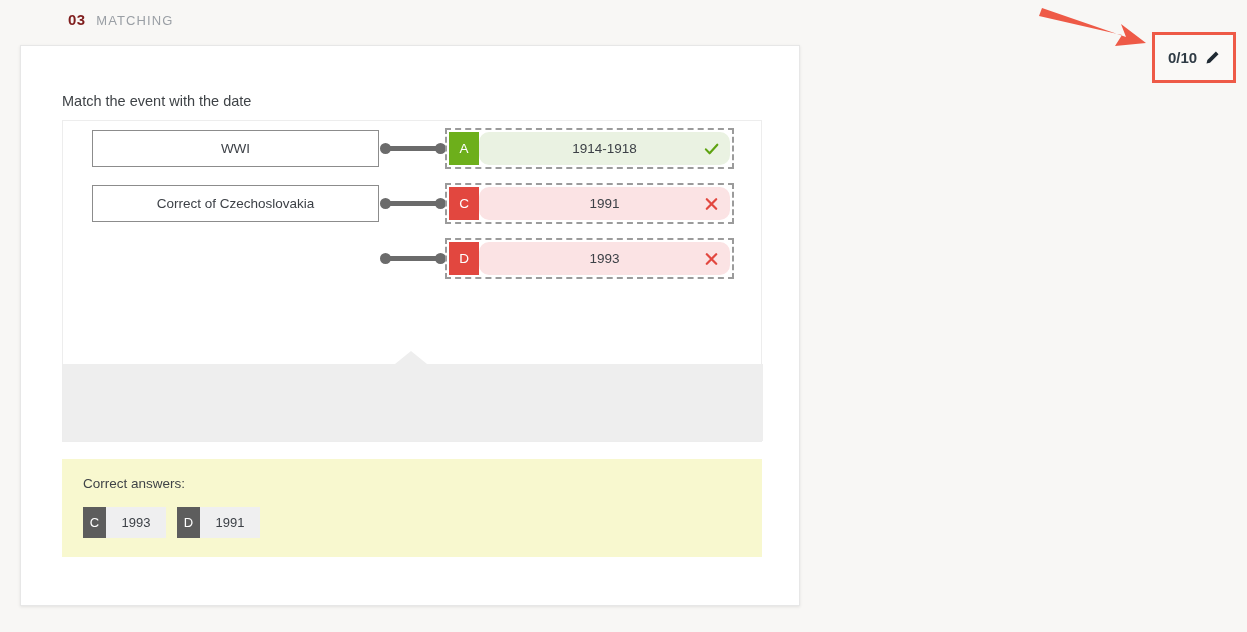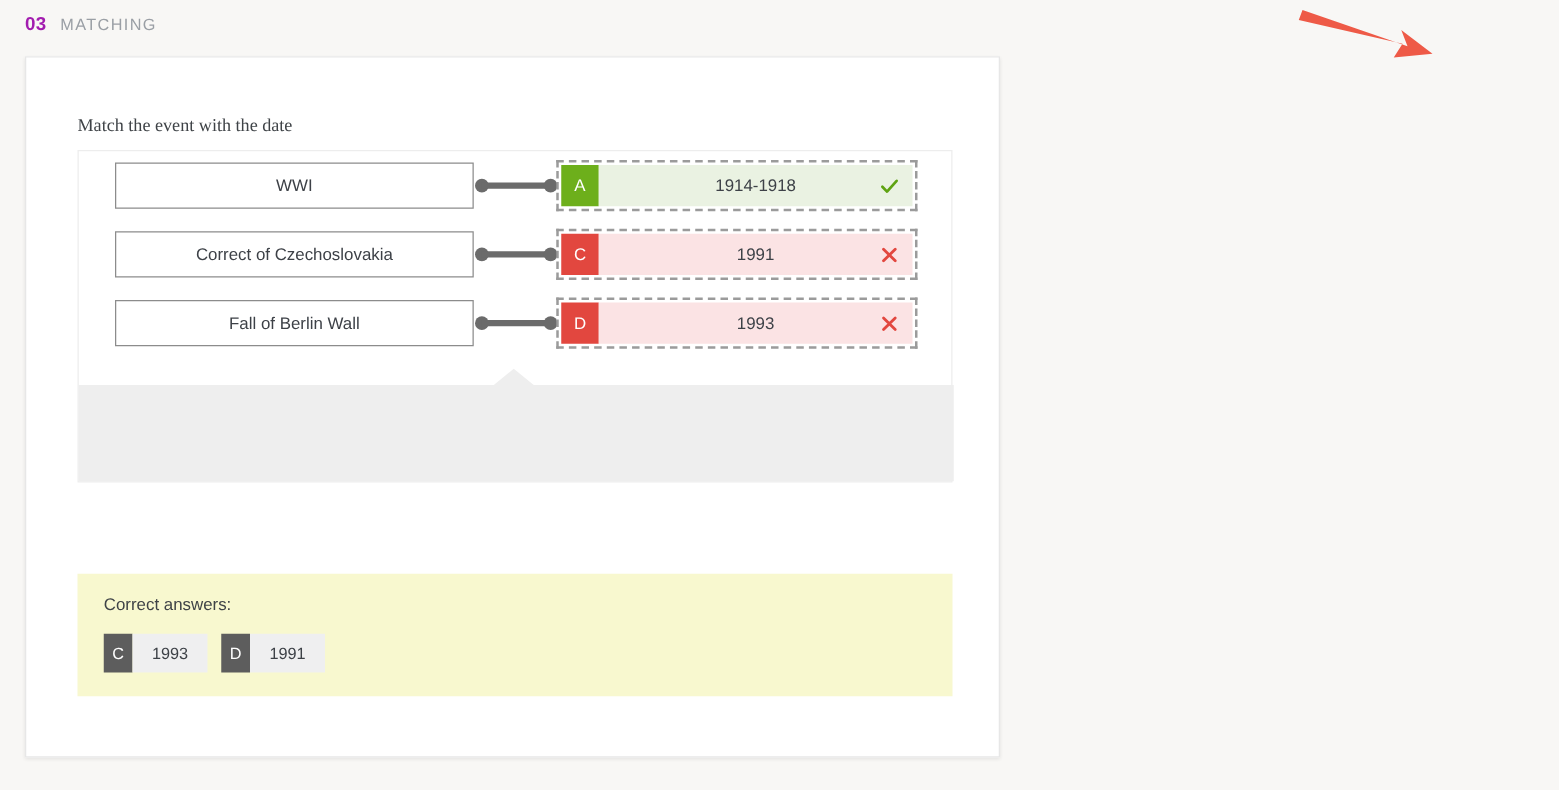--- a/index.html
+++ b/index.html
@@ -14,21 +14,21 @@
 
   #root { position: relative; width: 1247px; height: 632px; }
 
   
   .q-header {
     position: absolute; left: 20px; top: 11px;
     display: flex; align-items: baseline; gap: 11px;
     height: 24px;
   }
   .q-number {
-    font-size: 15px; font-weight: bold; color: #a21caf; letter-spacing: .3px;
+    font-size: 15px; font-weight: bold; color: #7f1d1d; letter-spacing: .3px; margin-left: 48px;
   }
   .q-type {
     font-size: 13px; color: #9a9fa5; letter-spacing: 1.1px; text-transform: uppercase;
   }
 
   
   .score-box {
     position: absolute; left: 1152px; top: 32px;
     width: 84px; height: 51px;
     border: 3px solid #ee5a47;
@@ -44,27 +44,27 @@
   .card {
     position: absolute; left: 20px; top: 45px;
     width: 780px; height: 561px;
     background: #ffffff;
     border: 1px solid #e7e7e7;
     box-shadow: 0 1px 3px rgba(0,0,0,.09);
   }
 
   .prompt {
     position: absolute; left: 41px; top: 47px;
-    font-size: 14.5px; color: #3f4347; font-family: Liberation Serif, serif;
+    font-size: 14.5px; color: #3f4347;
   }
 
   
   .match-box {
     position: absolute; left: 41px; top: 74px;
-    width: 700px; height: 266px;
+    width: 700px; height: 322px;
     background: #ffffff;
     border: 1px solid #ededed;
   }
 
   .rows { position: absolute; left: 0; top: 0; width: 700px; }
 
   .row {
     position: relative;
     height: 55px;
     display: flex; align-items: center;
@@ -102,21 +102,21 @@
     padding: 2px;
     display: flex; align-items: stretch;
   }
   .badge {
     width: 30px; flex: 0 0 30px;
     display: flex; align-items: center; justify-content: center;
     color: #ffffff; font-size: 13.5px;
   }
   .answer-body {
     flex: 1 1 auto; position: relative;
-    display: flex; align-items: center; justify-content: center;
+    display: flex; align-items: center; justify-content: center; border-radius: 10px;
   }
   .answer-text { font-size: 13.5px; color: #3d4147; }
   .mark {
     position: absolute; right: 11px; top: 50%;
     transform: translateY(-50%);
     width: 15px; height: 15px;
   }
 
   .row.correct .badge { background: #6daf1b; }
   .row.correct .answer-body { background: #eaf2e2; }
@@ -164,20 +164,26 @@
 
   <div class="q-header">
     <span class="q-number">03</span>
     <span class="q-type">MATCHING</span>
   </div>
 
   <svg class="arrow-annotation" viewBox="0 0 112 52">
     <path d="M4 6 L88 35 L83 22 L108 41 L77 44 L84 33 L1 14 Z" fill="#ee5a47"></path>
   </svg>
 
+  <div class="score-box">
+    <span class="score-text">0/10</span>
+    <svg class="pencil-icon" viewBox="0 0 16 16">
+      <path d="M11.6 1.6 L14.4 4.4 L5.3 13.5 L1.6 14.4 L2.5 10.7 Z" fill="#1f2a33"></path>
+    </svg>
+  </div>
 
   <div class="card">
 
     <div class="prompt">Match the event with the date</div>
 
     <div class="match-box">
       <div class="rows">
 
         <div class="row correct">
           <div class="left-item">WWI</div>
@@ -210,21 +216,20 @@
             <div class="answer-body">
               <span class="answer-text">1991</span>
               <svg class="mark" viewBox="0 0 16 16">
                 <path d="M3 3 L13 13 M13 3 L3 13" stroke="#e2473f" stroke-width="2.4" fill="none" stroke-linecap="round"></path>
               </svg>
             </div>
           </div>
         </div>
 
         <div class="row wrong">
-          <div class="left-item">Fall of Berlin Wall</div>
           <div class="connector">
             <span class="knob l"></span>
             <span class="bar"></span>
             <span class="knob r"></span>
           </div>
           <div class="right-item">
             <div class="badge">D</div>
             <div class="answer-body">
               <span class="answer-text">1993</span>
               <svg class="mark" viewBox="0 0 16 16">

